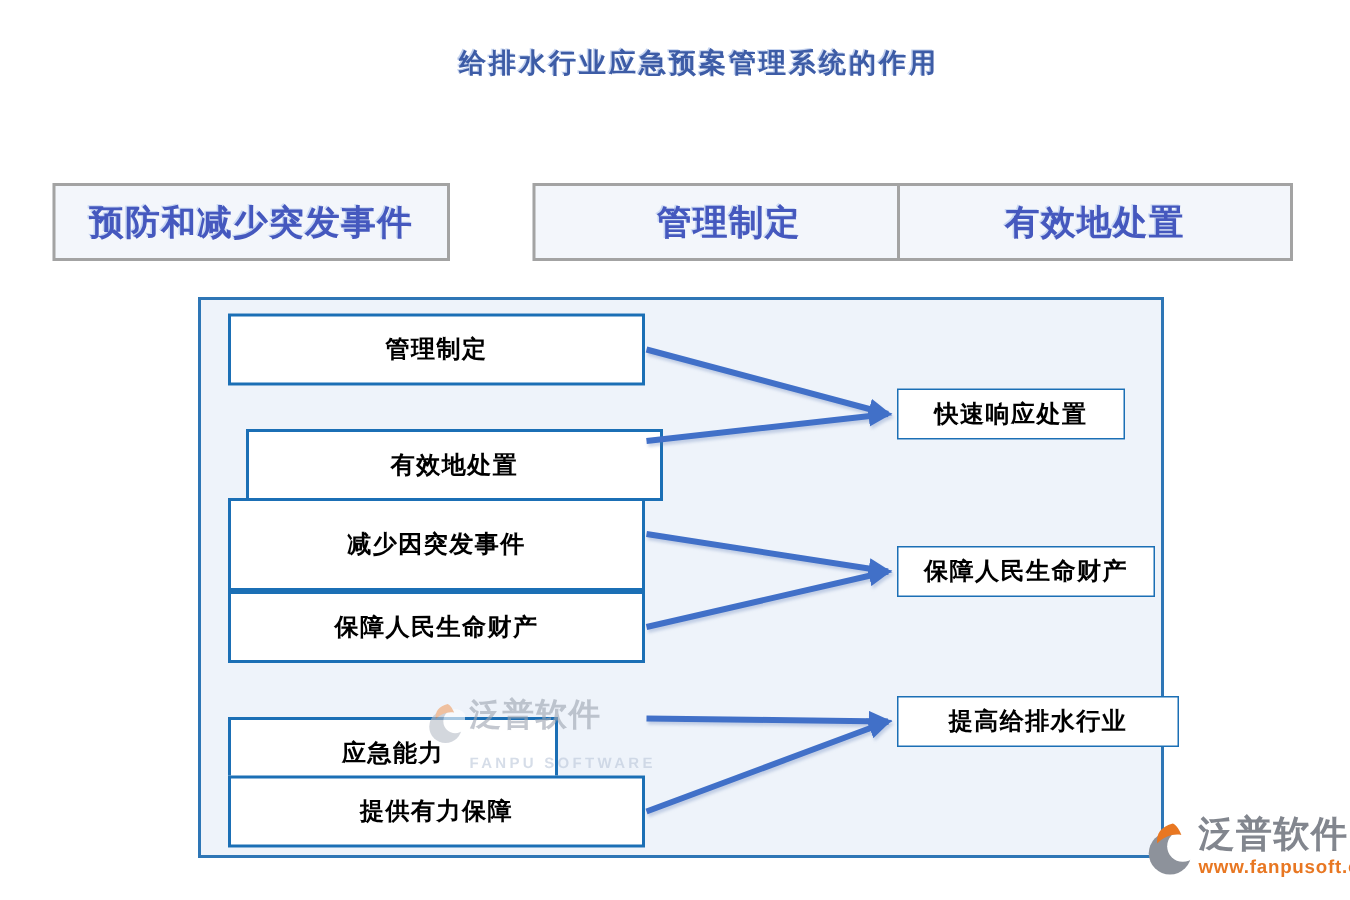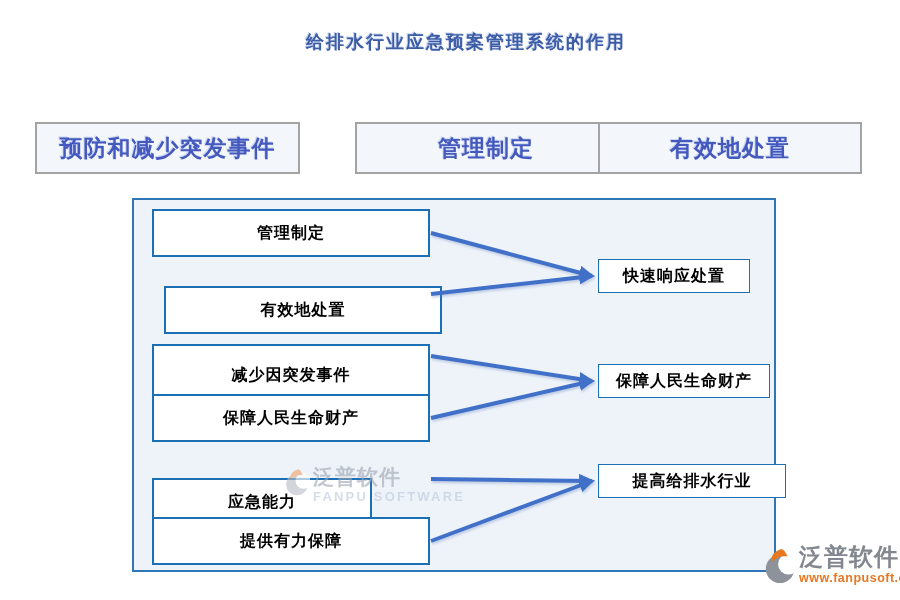--- a/index.html
+++ b/index.html
@@ -48,21 +48,21 @@
     pointer-events:none;z-index:4;
     filter:drop-shadow(1px 2px 1px rgba(90,120,180,.30));
   }
   
   .watermark{
     position:absolute;left:284px;top:466px;z-index:10;
     display:flex;align-items:flex-start;gap:3px;opacity:.62;
   }
   .watermark .wm-text{display:flex;flex-direction:column;line-height:1;}
   .wm-brand{font-size:21px;font-weight:700;color:#9FA6B2;letter-spacing:1px;}
-  .wm-sub{font-size:13px;font-weight:700;color:#BDC9DB;letter-spacing:2.2px;margin-top:3px;}
+  .wm-sub{font-size:10px;font-weight:700;color:#BDC9DB;letter-spacing:2.2px;margin-top:18px;}
   
   .logo{
     position:absolute;left:763px;top:545px;z-index:11;
     display:flex;align-items:flex-start;gap:2px;
   }
   .logo .logo-text{display:flex;flex-direction:column;line-height:1;}
   .logo-brand{font-size:24px;font-weight:700;color:#82868E;letter-spacing:1px;}
   .logo-url{font-size:12.5px;font-weight:700;color:#E87722;letter-spacing:.5px;margin-top:3px;}
 </style>
 </head>
@@ -88,21 +88,21 @@
     <line x1="431" y1="294" x2="592" y2="276" stroke="#4170C8" stroke-width="4" marker-end="url(#arrowhead)"></line>
     <line x1="431" y1="356" x2="592" y2="381" stroke="#4170C8" stroke-width="4" marker-end="url(#arrowhead)"></line>
     <line x1="431" y1="418" x2="592" y2="381" stroke="#4170C8" stroke-width="4" marker-end="url(#arrowhead)"></line>
     <line x1="431" y1="479" x2="592" y2="481" stroke="#4170C8" stroke-width="4" marker-end="url(#arrowhead)"></line>
     <line x1="431" y1="541" x2="592" y2="481" stroke="#4170C8" stroke-width="4" marker-end="url(#arrowhead)"></line>
   </svg>
 
 <div id="left-boxes">
     <div class="node left-node" style="left: 152px; top: 209px; width: 278px; height: 48px;">管理制定</div>
     <div class="node left-node" style="left: 164px; top: 270px; width: 278px; height: 48px; margin-top: 16px;">有效地处置</div>
-    <div class="node left-node" style="left: 152px; top: 344px; width: 278px; height: 62px;">减少因突发事件</div>
+    <div class="node left-node" style="left: 152px; top: 332px; width: 278px; height: 62px;">减少因突发事件</div>
     <div class="node left-node" style="left: 152px; top: 394px; width: 278px; height: 48px;">保障人民生命财产</div>
     <div class="node left-node" style="left: 152px; top: 478px; width: 220px; height: 48px;">应急能力</div>
     <div class="node left-node" style="left: 152px; top: 517px; width: 278px; height: 48px;">提供有力保障</div>
   </div>
 <div id="right-boxes">
     <div class="node right-node" style="left: 598px; top: 259px; width: 152px; height: 34px;">快速响应处置</div>
     <div class="node right-node" style="left: 598px; top: 364px; width: 172px; height: 34px;">保障人民生命财产</div>
     <div class="node right-node" style="left: 598px; top: 464px; width: 188px; height: 34px;">提高给排水行业</div>
   </div>
 

